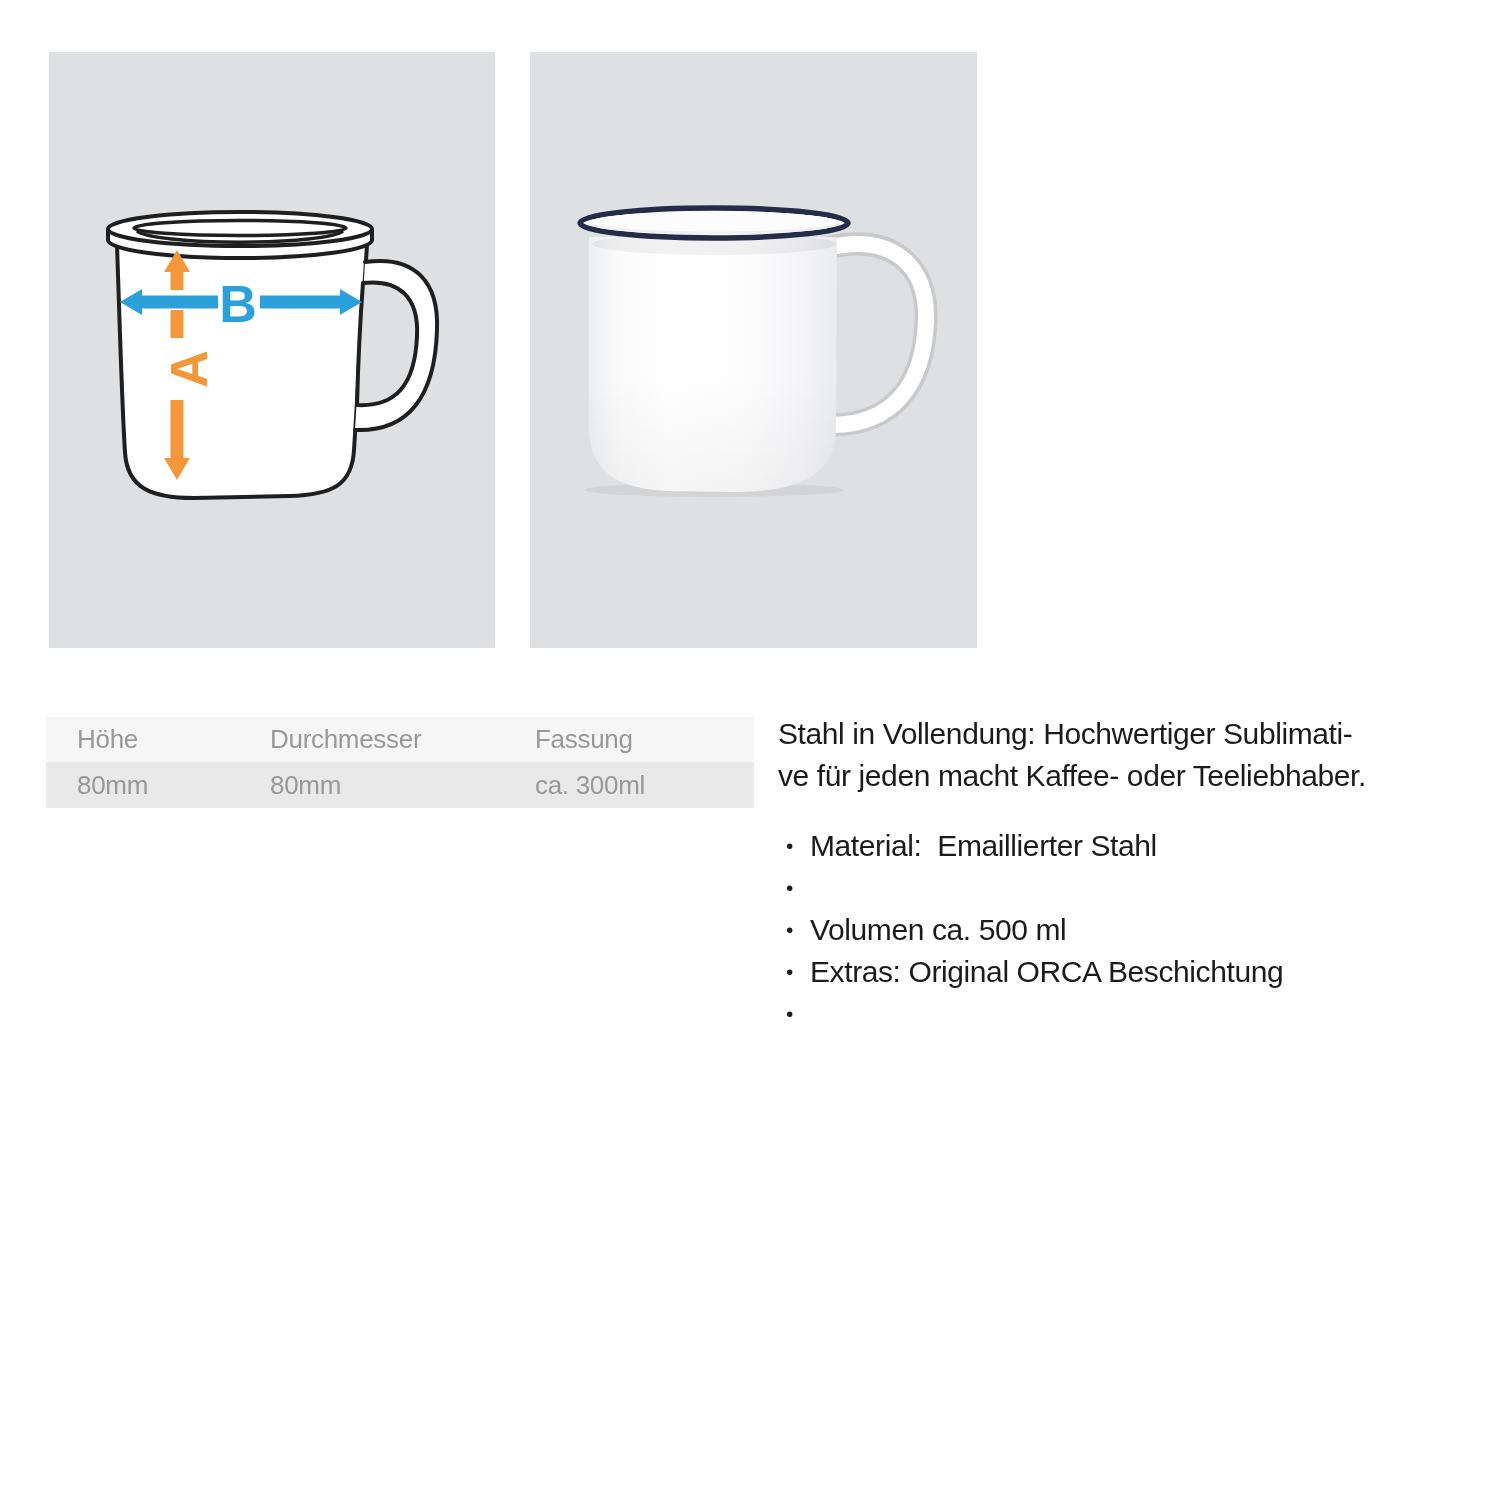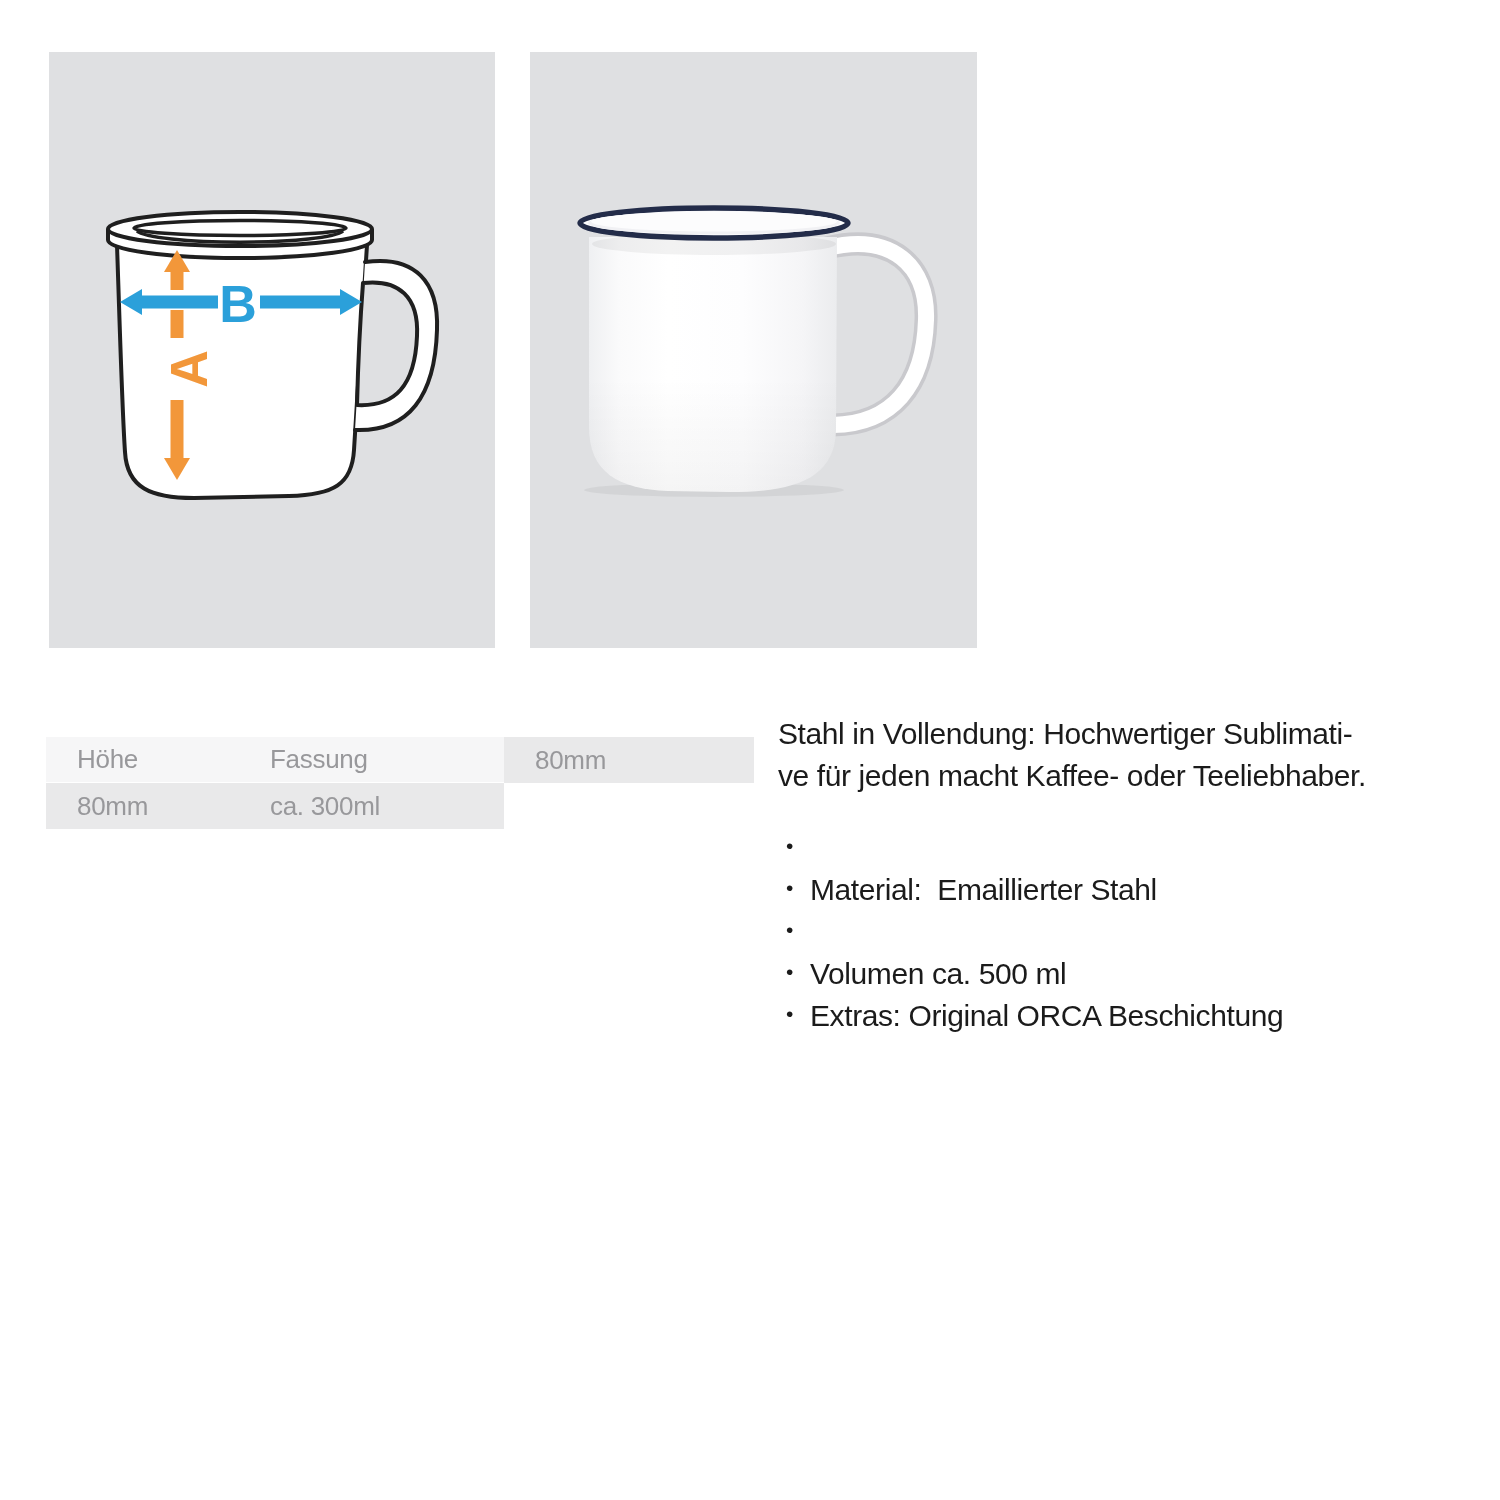--- a/index.html
+++ b/index.html
@@ -7,39 +7,39 @@
     position:relative;width:1500px;height:1500px;background:#ffffff;overflow:hidden;
     font-family:"Liberation Sans","DejaVu Sans",sans-serif;
   }
   .panel{position:absolute;top:52px;height:596px;background:var(--panel,#dfe0e2);}
   #panel-diagram{left:49px;width:446px;}
   #panel-photo{left:530px;width:447px;}
   .panel svg{display:block;width:100%;height:100%;}
 
   
   #spec-table{
-    position:absolute;left:46px;top:737px;width:708px;
+    position:absolute;left:46px;top:717px;width:708px;
     display:grid;grid-template-columns:193px 265px 250px;
     color:var(--table-text,#98989b);
     font-size:26px;letter-spacing:-0.3px;
   }
   #spec-table .cell{padding-left:31px;display:flex;align-items:center;overflow:hidden;white-space:nowrap;}
   #spec-table .head{height:45px;background:var(--table-header-bg,#f6f6f7);}
   #spec-table .val{height:46px;background:var(--table-row-bg,#e9e9ea);text-align:center;}
 
   
   #description{
     position:absolute;left:778px;top:713px;width:700px;
     color:var(--text,#1b1b1b);font-size:30px;letter-spacing:-0.4px;
   }
   .para-line{height:42px;line-height:42px;white-space:pre;}
   #bullet-list{margin-top:28px;}
   .bullet-row{display:flex;height:42px;line-height:42px;}
   .bullet-dot{width:32px;box-sizing:border-box;padding-left:8px;font-size:21px;display:flex;align-items:center;}
-  .bullet-text{white-space:pre;margin-top:44px;}
+  .bullet-text{white-space:pre;}
 </style>
 </head>
 <body>
 
 <div id="page">
 
   <div class="panel" id="panel-diagram">
     <svg viewBox="0 0 446 596">
 
       <path d="M 68 193 C 71 280 73 355 76 400 C 78 436 102 446 145 446 L 240 444 C 285 443 303 432 305 398 C 309 330 314 258 318 193 Z" fill="#ffffff" stroke="var(--outline)" stroke-width="4" stroke-linejoin="round"></path>
@@ -108,20 +108,21 @@
       <g>
         <ellipse cx="184" cy="171" rx="134" ry="15" fill="#fdfdfe" stroke="var(--navy)" stroke-width="5.5"></ellipse>
         <ellipse cx="184" cy="171" rx="126" ry="11.5" fill="#f1f1f4"></ellipse>
         <ellipse cx="184" cy="169.5" rx="123" ry="10" fill="#fcfcfd"></ellipse>
       </g>
     </svg>
   </div>
 
   <div id="spec-table">
     <div class="cell head">Höhe</div>
+    <div class="cell head">Durchmesser</div>
     <div class="cell head">Fassung</div>
     <div class="cell val">80mm</div>
     <div class="cell val">80mm</div>
     <div class="cell val">ca. 300ml</div>
   </div>
 
   <div id="description">
     <div>
       <div class="para-line">Stahl in Vollendung: Hochwertiger Sublimati-</div>
       <div class="para-line">ve für jeden macht Kaffee- oder Teeliebhaber.</div>

